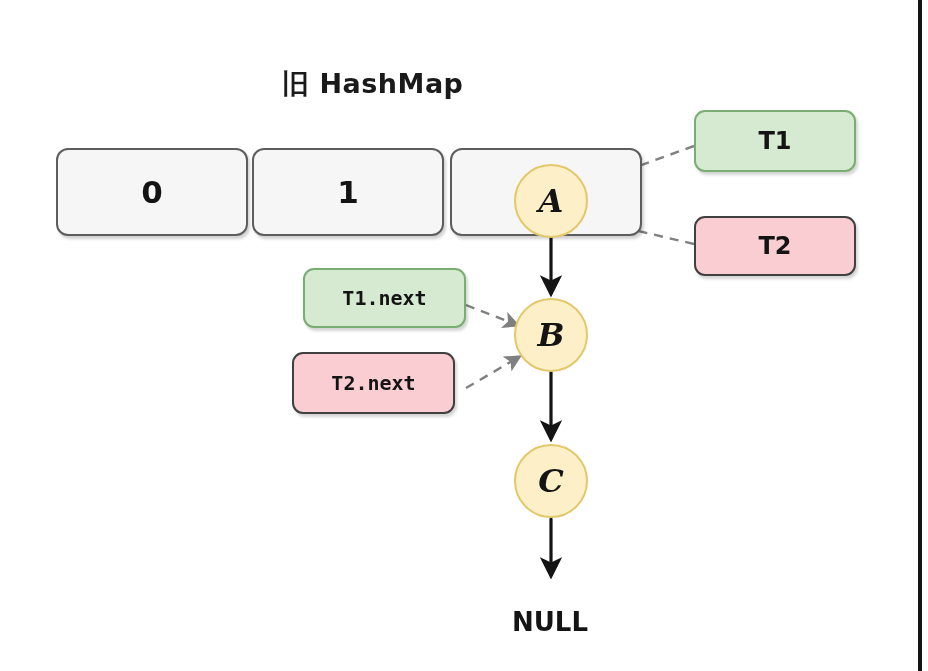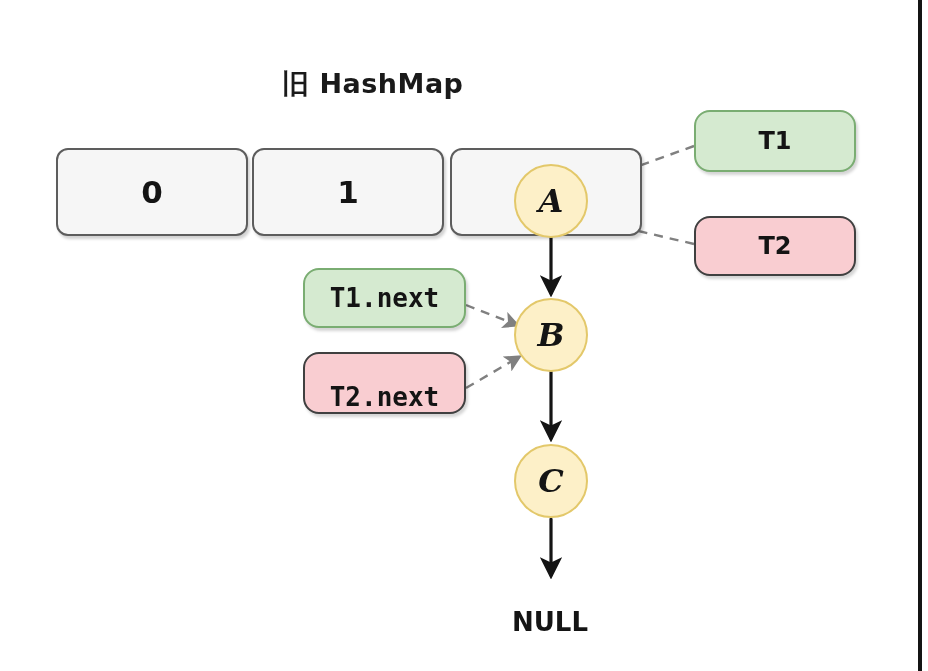--- a/index.html
+++ b/index.html
@@ -77,21 +77,21 @@
     text-align: center;
     font-family: "DejaVu Serif", serif;
     font-style: italic;
     font-size: 32px;
     font-weight: 600;
     color: #141414;
   }
   
   .tagbox {
     position: absolute;
-    border-radius: 16px;
+    border-radius: 11px;
     box-sizing: border-box;
     box-shadow: 2px 3px 3px rgba(0,0,0,0.17);
     display: flex;
     align-items: center;
     justify-content: center;
   }
   .tagbox.green {
     background: #d5ead0;
     border: 2px solid #7aad72;
   }
@@ -101,21 +101,21 @@
   }
   .tag-label {
     font-family: "DejaVu Sans", sans-serif;
     font-size: 24px;
     font-weight: 700;
     color: #141414;
     white-space: nowrap;
   }
   .tag-label.mono {
     font-family: "DejaVu Sans Mono", monospace;
-    font-size: 26px;
+    font-size: 20px;
     font-weight: 700;
   }
   
   .null-text {
     position: absolute;
     left: 0;
     top: 583px;
     width: 928px;
     text-align: center;
     font-family: "DejaVu Sans", sans-serif;
@@ -195,21 +195,21 @@
 
   <div class="tagbox green" style="left:694px; top:110px; width:162px; height:62px;">
     <span class="tag-label">T1</span>
   </div>
   <div class="tagbox red" style="left:694px; top:216px; width:162px; height:60px;">
     <span class="tag-label">T2</span>
   </div>
   <div class="tagbox green" style="left:303px; top:268px; width:163px; height:60px;">
     <span class="tag-label mono">T1.next</span>
   </div>
-  <div class="tagbox red" style="left:303px; top:352px; width:163px; height:62px;align-items:flex-end;">
+  <div class="tagbox red" style="left:292px; top:352px; width:163px; height:62px;">
     <span class="tag-label mono">T2.next</span>
   </div>
 
   <div class="null-wrap">
     <span class="null-text" style="position:static; display:block; width:auto; top:auto;">NULL</span>
   </div>
 
   <div class="right-rule"></div>
 
 </div>

